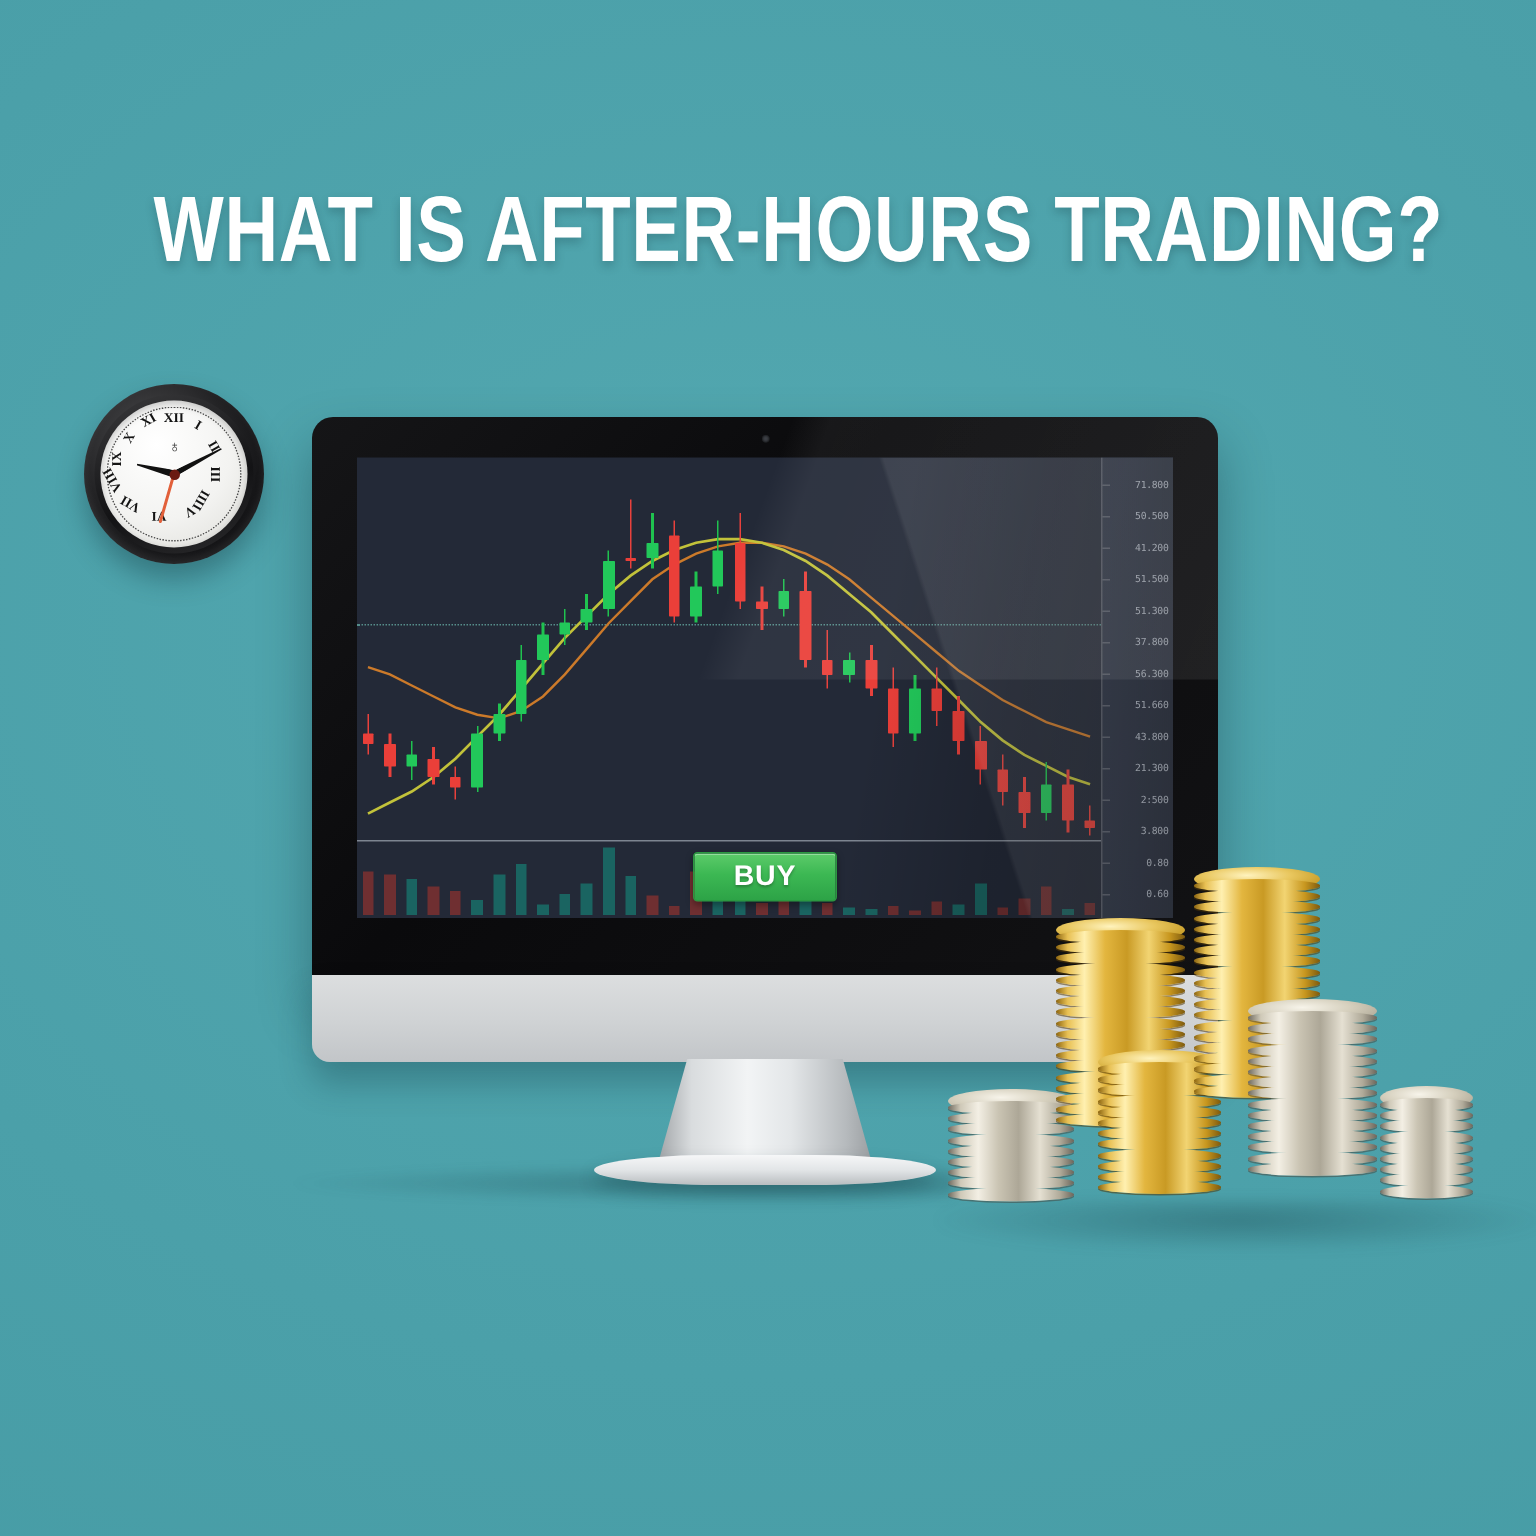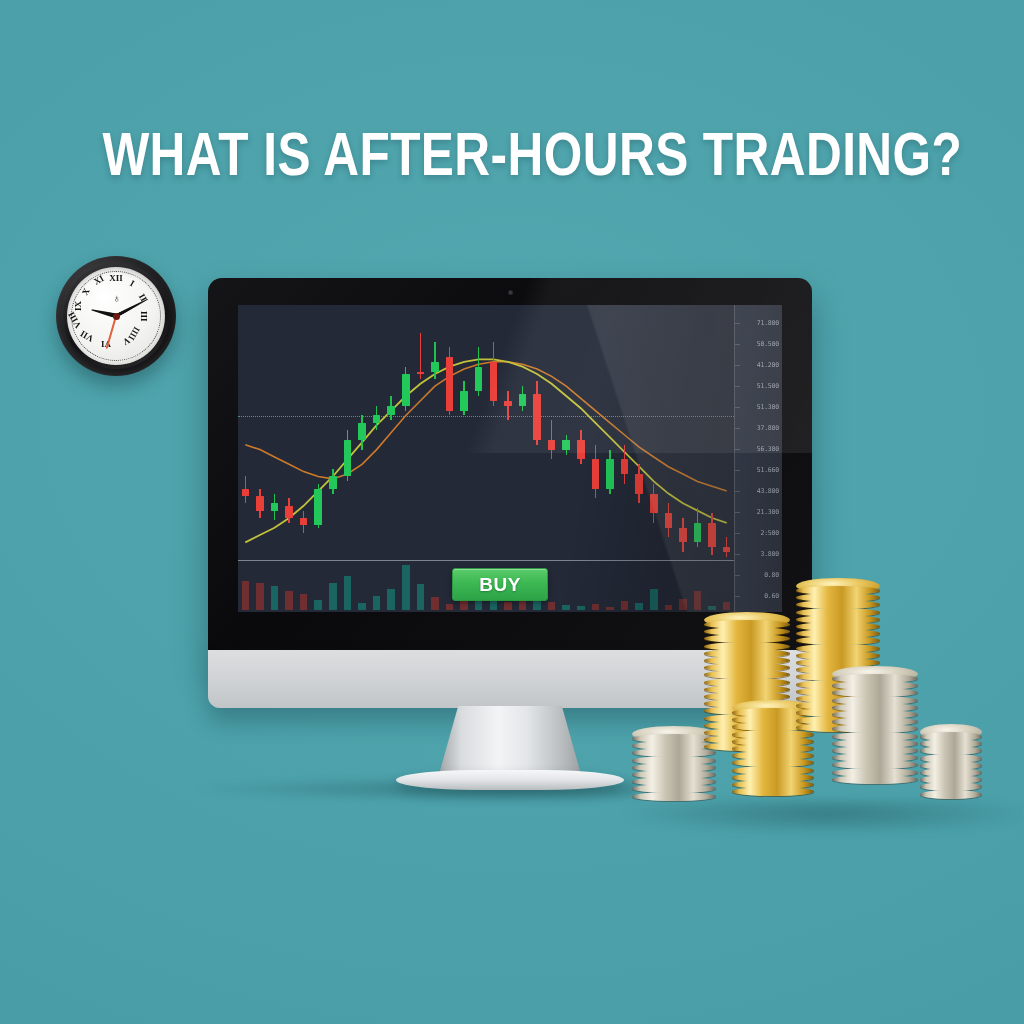--- a/index.html
+++ b/index.html
@@ -123,21 +123,21 @@
   #glare {
     position:absolute; inset:0; pointer-events:none;
     background:linear-gradient(252deg, rgba(255,255,255,.085) 0%, rgba(255,255,255,.075) 30%, rgba(255,255,255,0) 30.5%);
   }
   #glare2 {
     position:absolute; inset:0; pointer-events:none;
     background:linear-gradient(100deg, rgba(0,0,0,0) 62%, rgba(0,0,0,.16) 78%, rgba(0,0,0,.26) 100%);
   }
 
   #buy-button {
-    position:absolute; left:452px; top:568px; width:96px; height:33px;
+    position:absolute; left:462px; top:568px; width:96px; height:33px;
     border-radius:3px;
     background:linear-gradient(180deg,#5ccb6a 0%,#3cb853 45%,#2da347 100%);
     border:1px solid #2b9741;
     box-shadow:0 2px 5px rgba(0,0,0,.35), inset 0 1px 0 rgba(255,255,255,.35);
     color:#fff; font-size:19px; font-weight:bold; letter-spacing:.5px;
     display:flex; align-items:center; justify-content:center;
     text-shadow:0 1px 2px rgba(0,0,0,.28);
     z-index:40;
   }
 

